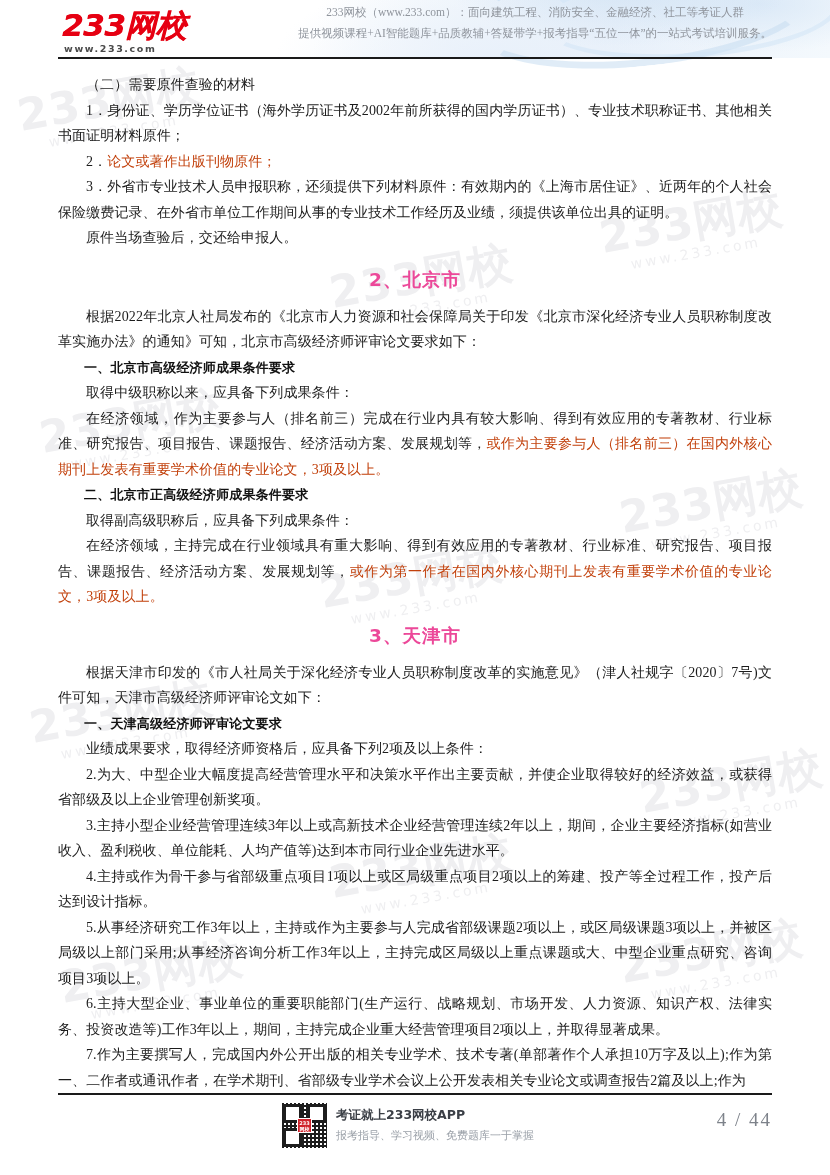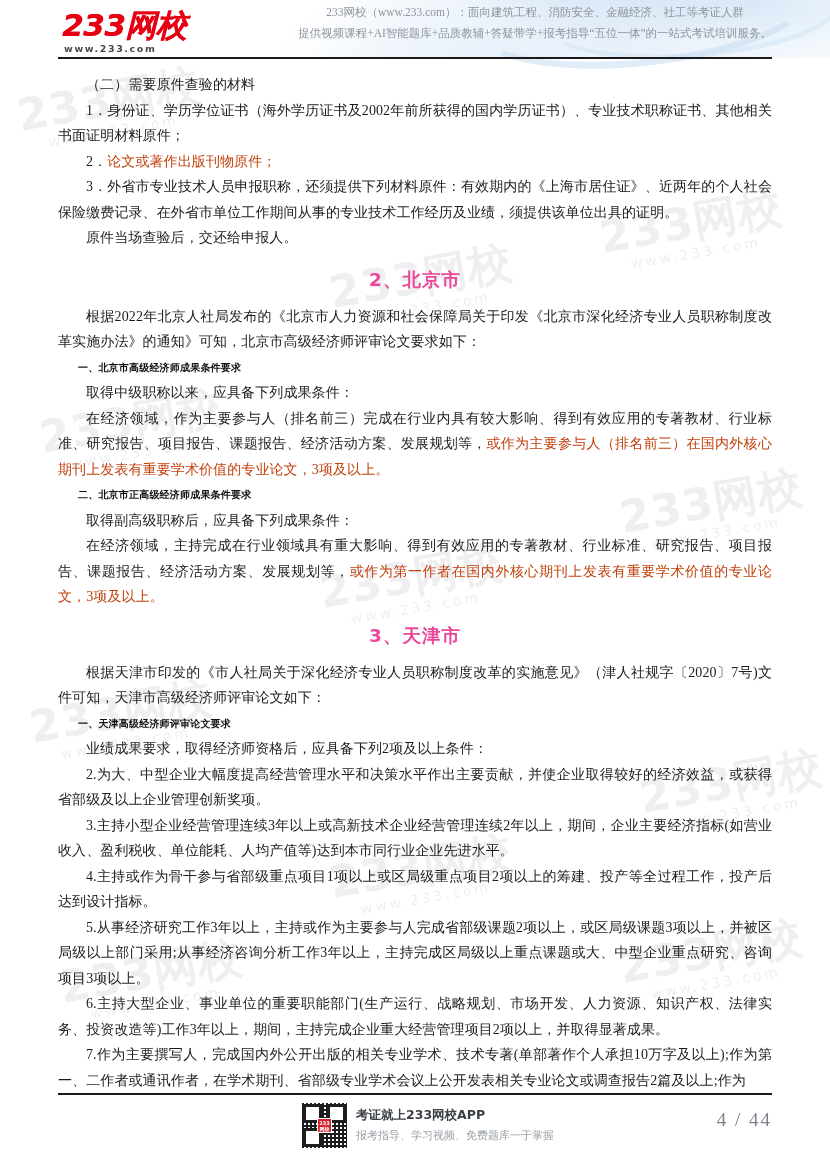--- a/index.html
+++ b/index.html
@@ -135,21 +135,21 @@
     font-size: 14px;
     line-height: 25.5px;
     color: #1c1c1c;
     text-align: justify;
     text-justify: inter-ideograph;
     text-indent: 2em;
     letter-spacing: 0.1px;
   }
   p.sub-head {
     margin: 0;
-    font-size: 10px;
+    font-size: 13px;
     line-height: 25.5px;
     color: #111;
     font-weight: 700;
     font-family: "DejaVu Sans", "Liberation Sans", sans-serif;
     text-indent: 2em;
     letter-spacing: 0.2px;
   }
   .red { color: #c2410c; }
 
   h2.section {
@@ -176,21 +176,20 @@
     left: 58px; top: 1101px;
     width: 714px; height: 60px;
     z-index: 3;
   }
   .footer-center {
     position: absolute;
     left: 224px; top: 2px;
     display: flex;
     align-items: center;
     gap: 9px;
-    margin-left: 20px;
   }
   .qr {
     width: 45px; height: 45px;
     position: relative;
     background: #ffffff;
     background-image:
       repeating-linear-gradient(90deg, #1d1d1d 0 2px, transparent 2px 4px),
       repeating-linear-gradient(0deg, #1d1d1d 0 2px, transparent 2px 4px);
     background-size: 4px 4px, 4px 4px;
     overflow: hidden;

